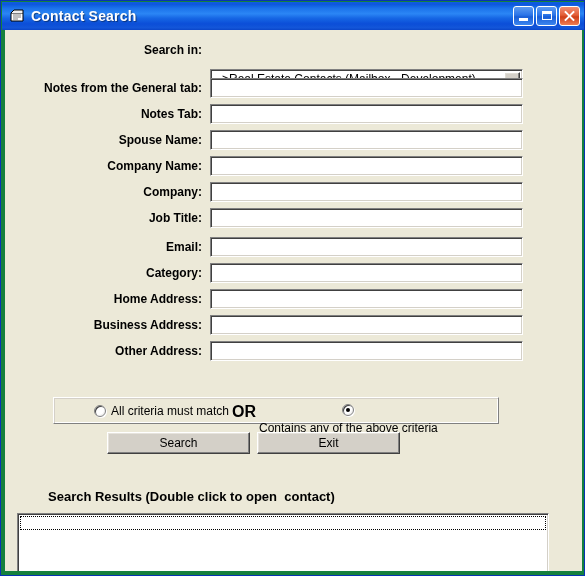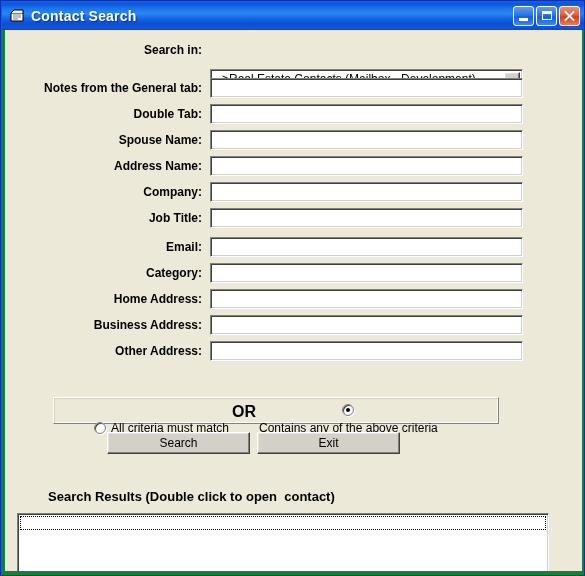--- a/index.html
+++ b/index.html
@@ -334,31 +334,31 @@
         <span class="arrow"></span>
       </div>
     </div>
 
     <div class="label-col" style="top:48px;">
       <span class="fld-label">Notes from the General tab:</span>
     </div>
     <div class="txtbox" style="left:205px; top:48px; width:313px; height:20px;"></div>
 
     <div class="label-col" style="top:74px;">
-      <span class="fld-label">Double Tab:</span>
+      <span class="fld-label">Notes Tab:</span>
     </div>
     <div class="txtbox" style="left:205px; top:74px; width:313px; height:20px;"></div>
 
     <div class="label-col" style="top:100px;">
       <span class="fld-label">Spouse Name:</span>
     </div>
     <div class="txtbox" style="left:205px; top:100px; width:313px; height:20px;"></div>
 
     <div class="label-col" style="top:126px;">
-      <span class="fld-label">Address Name:</span>
+      <span class="fld-label">Company Name:</span>
     </div>
     <div class="txtbox" style="left:205px; top:126px; width:313px; height:20px;"></div>
 
     <div class="label-col" style="top:152px;">
       <span class="fld-label">Company:</span>
     </div>
     <div class="txtbox" style="left:205px; top:152px; width:313px; height:20px;"></div>
 
     <div class="label-col" style="top:178px;">
       <span class="fld-label">Job Title:</span>
@@ -384,21 +384,21 @@
       <span class="fld-label">Business Address:</span>
     </div>
     <div class="txtbox" style="left:205px; top:285px; width:313px; height:20px;"></div>
 
     <div class="label-col" style="top:311px;">
       <span class="fld-label">Other Address:</span>
     </div>
     <div class="txtbox" style="left:205px; top:311px; width:313px; height:20px;"></div>
 
     <div class="groupbox">
-      <div class="radio-wrap" style="left:40px; top:23px;">
+      <div class="radio-wrap" style="left:40px; top:6px;">
         <span class="radio"></span>
         <span class="radio-label">All criteria must match</span>
       </div>
       <span class="or-text" style="left:178px; top:7px;">OR</span>
       <div class="radio-wrap" style="left:205px; top:6px;flex-direction:column;">
         <span class="radio">
           <span class="dot"></span>
         </span>
         <span class="radio-label">Contains any of the above criteria</span>
       </div>

